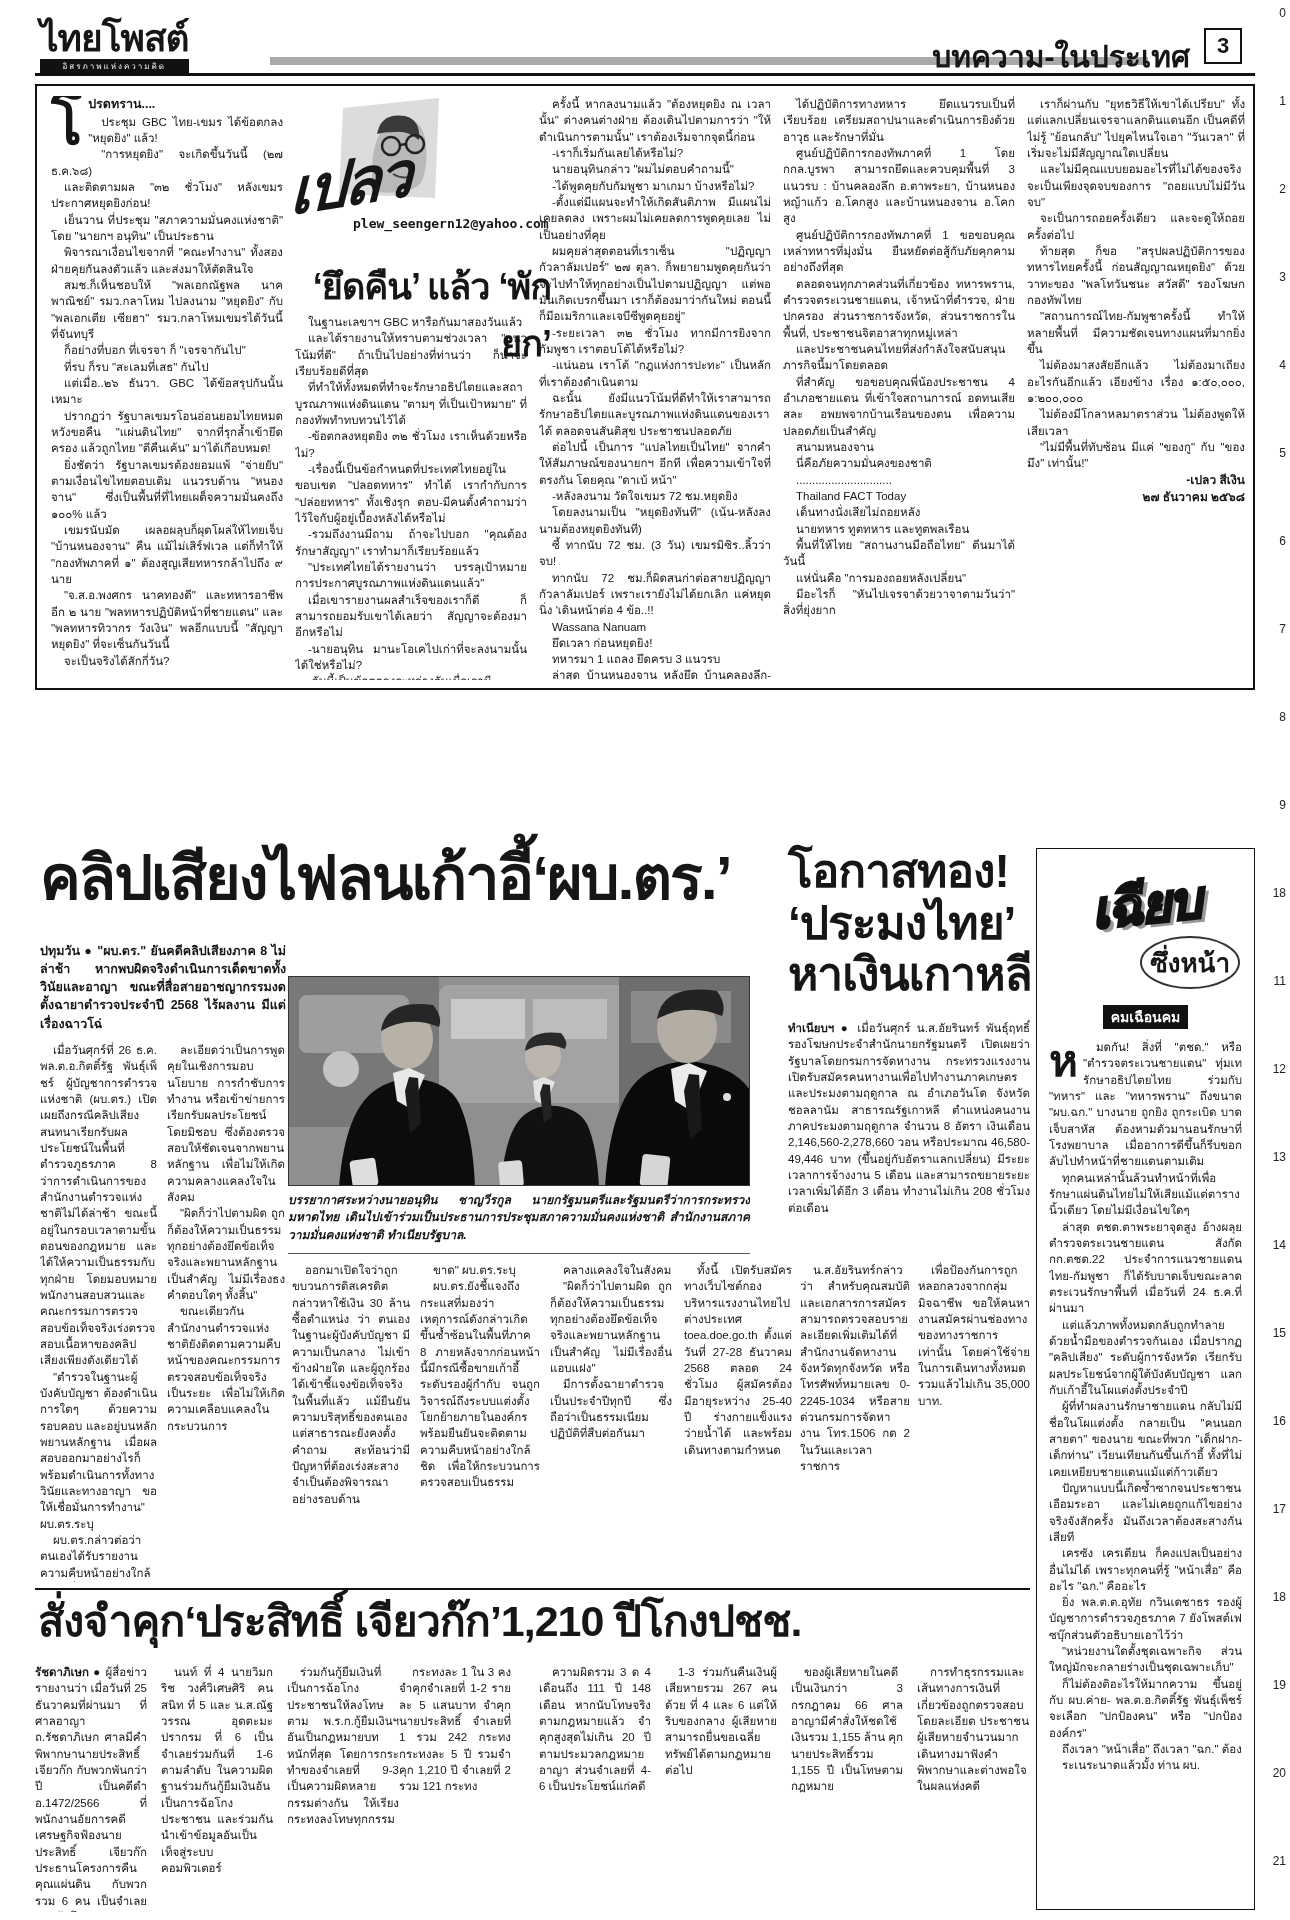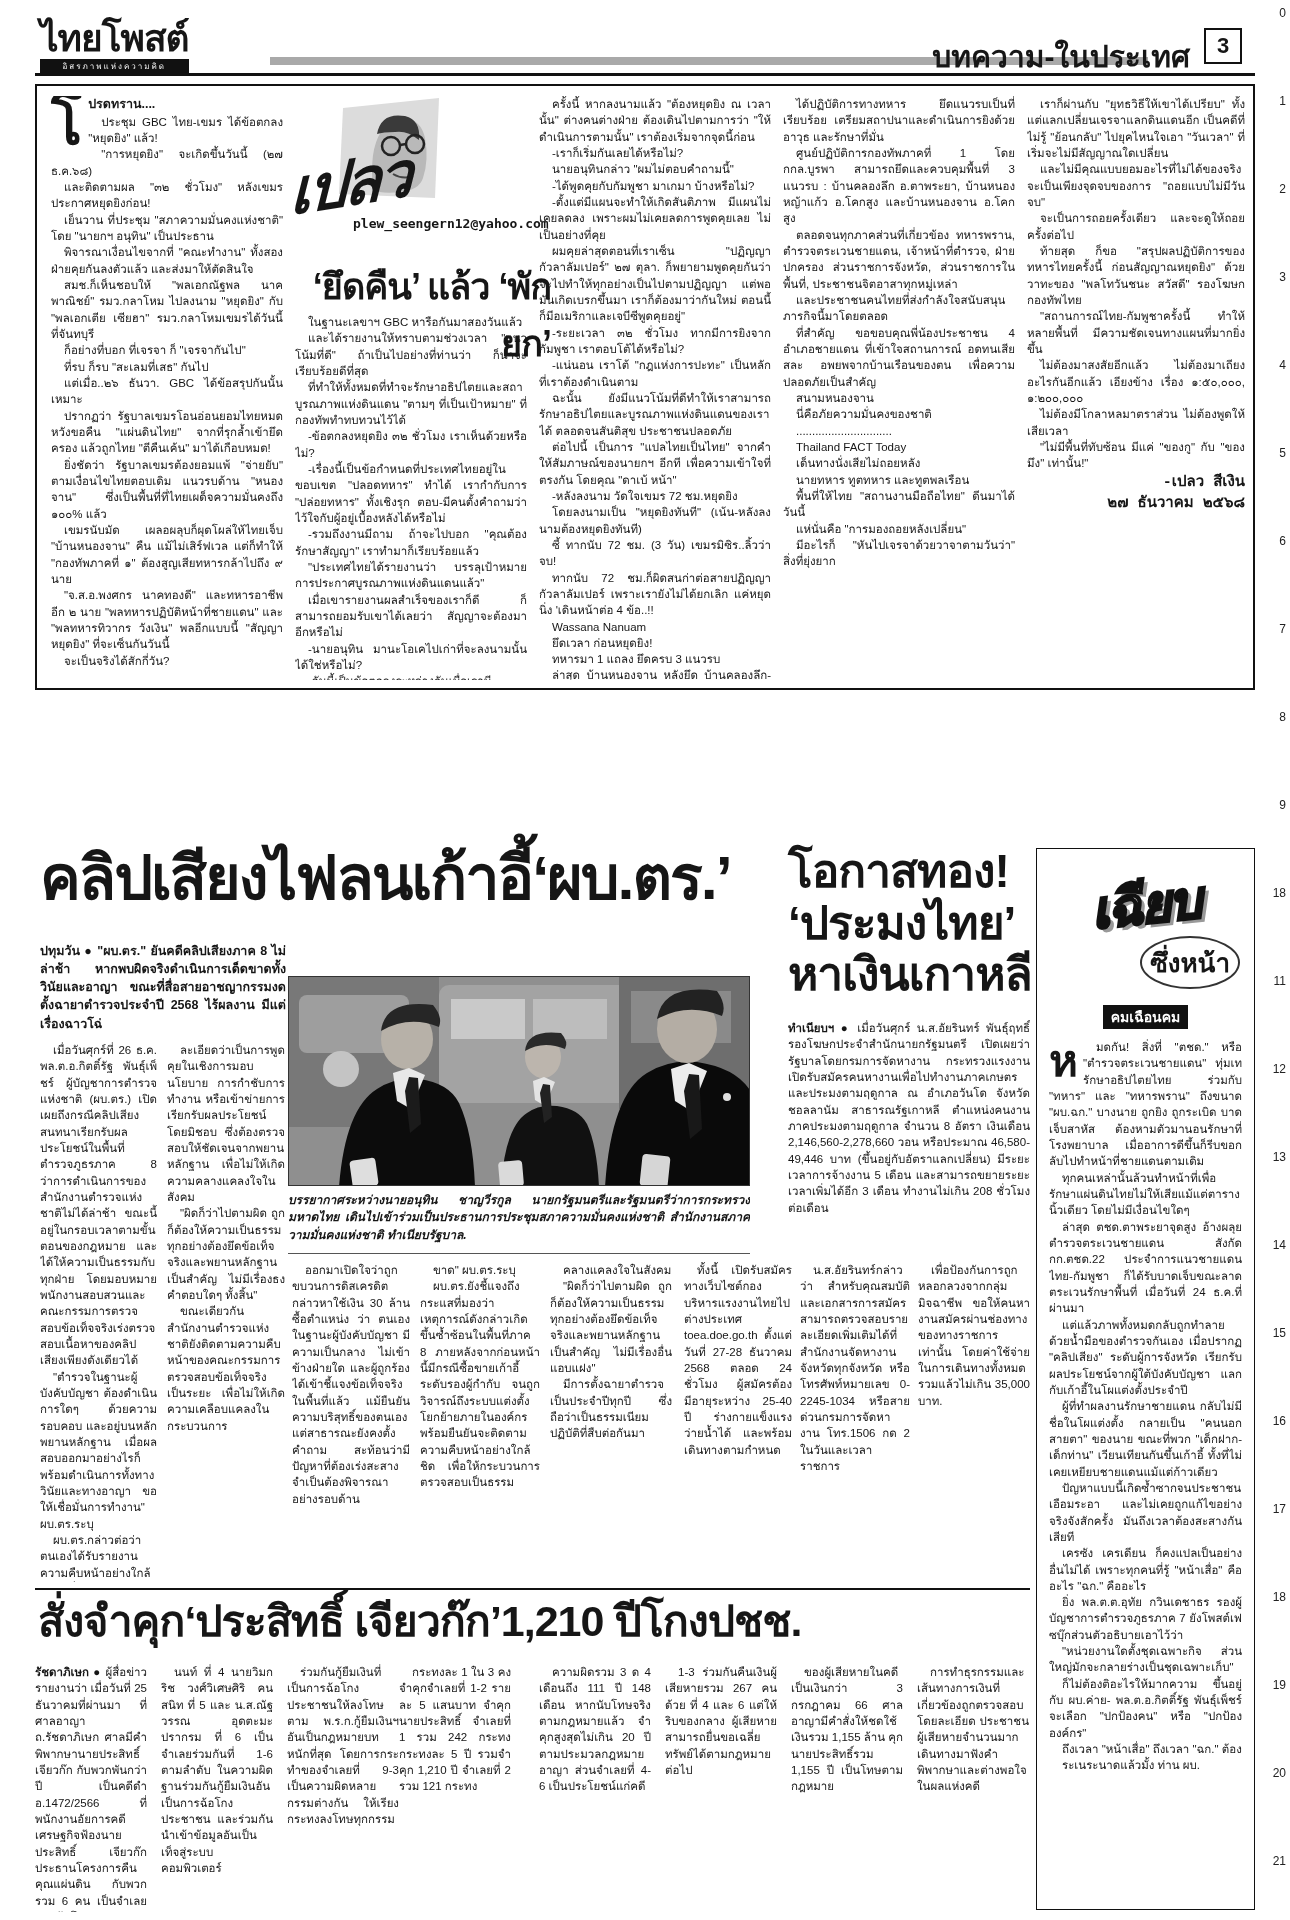--- a/index.html
+++ b/index.html
@@ -18,21 +18,21 @@
 
   
   .col { text-align:justify; font-size:11.5px; line-height:1.42; overflow:hidden; }
   .col p { text-indent:13px; margin:0; }
   .col p:first-child { text-indent:13px; }
   .kicker { font-weight:bold; font-size:12.5px; text-indent:0 !important; }
   .dropcap { float:left; font-size:58px; line-height:.82; font-weight:bold; padding:4px 6px 0 0; }
   .dropcap2 { float:left; font-size:44px; line-height:.85; font-weight:bold; padding:3px 5px 0 0; }
   .lede { font-weight:bold; font-size:12.5px; line-height:1.45; text-align:justify; overflow:hidden; }
   .caption { font-weight:bold; font-style:italic; font-size:12px; line-height:1.45; text-align:justify; border-bottom:1px solid #555; padding-bottom:8px; overflow:hidden; }
-  .signoff { text-align:right; font-weight:bold; font-size:15px;font-family:Liberation Mono, monospace; }
+  .signoff { text-align:right; font-weight:bold; font-size:12px; }
 
   
   .hl-opinion { font-size:36px; font-weight:900; text-align:center; letter-spacing:-1px; }
   .hl-mega { font-size:61px; font-weight:900; letter-spacing:-2px; white-space:nowrap; line-height:1; }
   .hl-korea { font-size:46px; font-weight:900; line-height:1.12; letter-spacing:-1px; }
   .hl-court { font-size:43px; font-weight:900; letter-spacing:-1px; white-space:nowrap; line-height:1; }
   .hl-rane { font-size:30px; font-weight:900; text-align:center; }
 
   .opinion-box { border:2px solid #111; }
   .rane-box { border:1.5px solid #111; }
@@ -158,20 +158,21 @@
           <p>ยึดเวลา ก่อนหยุดยิง!</p>
           <p>ทหารมา 1 แถลง ยึดครบ 3 แนวรบ</p>
           <p>ล่าสุด บ้านหนองจาน หลังยึด บ้านคลองลึก-บ้านหนองหญ้าแก้ว ในวันนี้ (26 ธ.ค.68) เวลา 14.30 น. ศูนย์ปฏิบัติการกองทัพภาคที่ 1 ได้รับรายงานจาก กกล.บูรพา</p>
         </div>
     </div>
 
     <div class="abs col" style="left:746px; top:10px; width:232px; height:584px;">
       <div>
           <p>ได้ปฏิบัติการทางทหาร ยึดแนวรบเป็นที่เรียบร้อย เตรียมสถาปนาและดำเนินการยิงด้วยอาวุธ และรักษาที่มั่น</p>
           <p>ศูนย์ปฏิบัติการกองทัพภาคที่ 1 โดย กกล.บูรพา สามารถยึดและควบคุมพื้นที่ 3 แนวรบ : บ้านคลองลึก อ.ตาพระยา, บ้านหนองหญ้าแก้ว อ.โคกสูง และบ้านหนองจาน อ.โคกสูง</p>
+          <p>ศูนย์ปฏิบัติการกองทัพภาคที่ 1 ขอขอบคุณเหล่าทหารที่มุ่งมั่น ยืนหยัดต่อสู้กับภัยคุกคามอย่างถึงที่สุด</p>
           <p>ตลอดจนทุกภาคส่วนที่เกี่ยวข้อง ทหารพราน, ตำรวจตระเวนชายแดน, เจ้าหน้าที่ตำรวจ, ฝ่ายปกครอง ส่วนราชการจังหวัด, ส่วนราชการในพื้นที่, ประชาชนจิตอาสาทุกหมู่เหล่า</p>
           <p>และประชาชนคนไทยที่ส่งกำลังใจสนับสนุนภารกิจนี้มาโดยตลอด</p>
           <p>ที่สำคัญ ขอขอบคุณพี่น้องประชาชน 4 อำเภอชายแดน ที่เข้าใจสถานการณ์ อดทนเสียสละ อพยพจากบ้านเรือนของตน เพื่อความปลอดภัยเป็นสำคัญ</p>
           <p>สนามหนองจาน</p>
           <p>นี่คือภัยความมั่นคงของชาติ</p>
           <p>..............................</p>
           <p>Thailand FACT Today</p>
           <p>เด็นทางนั่งเสียไม่ถอยหลัง</p>
           <p>นายทหาร ทูตทหาร และทูตพลเรือน</p>
           <p>พื้นที่ให้ไทย "สถานงานมือถือไทย" ดีนมาได้วันนี้</p>

